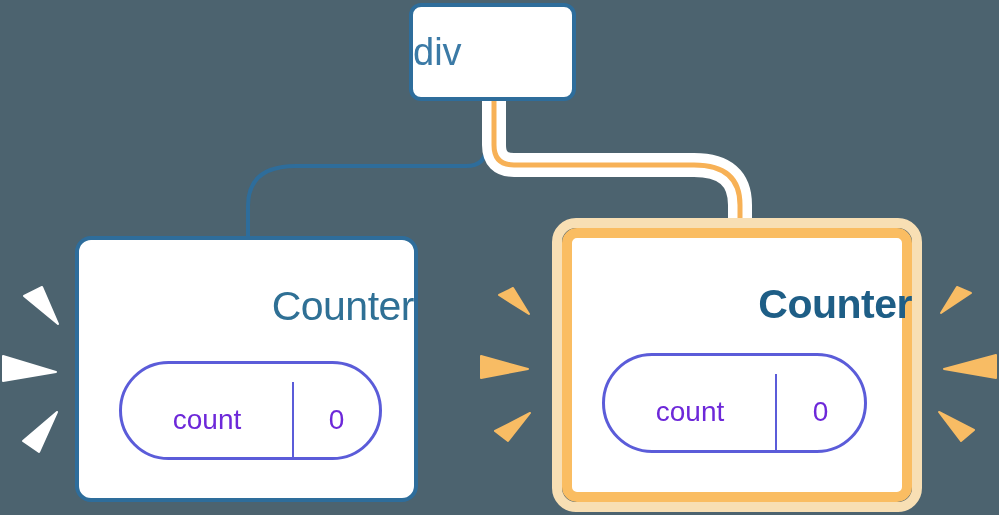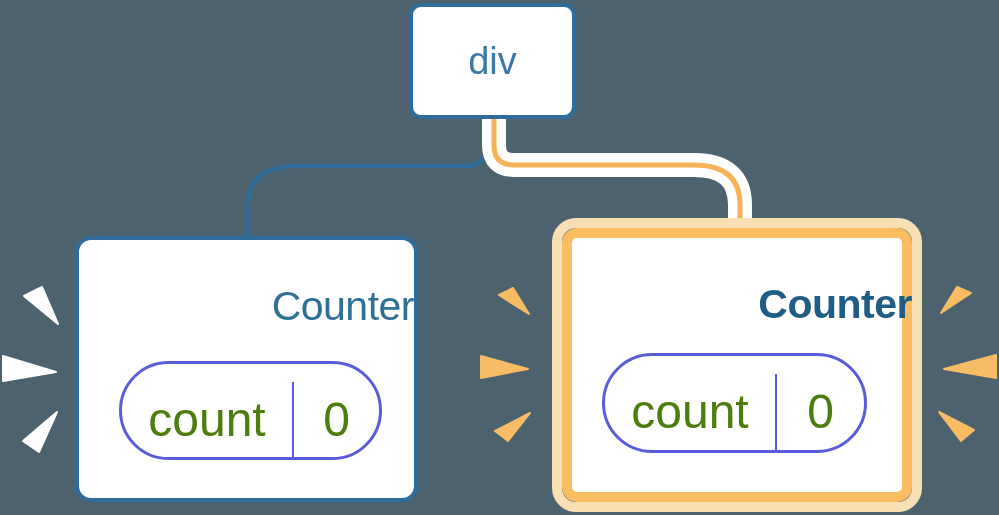--- a/index.html
+++ b/index.html
@@ -24,26 +24,26 @@
   }
   .node {
     position: absolute;
     background: #ffffff;
     box-sizing: border-box;
     z-index: 2;
   }
   
   .root-node {
     left: 409px; top: 3px;
-    width: 167px; height: 116px;
+    width: 167px; height: 98px;
     border: 4px solid #2E6D9B;
     border-radius: 12px;
     display: flex;
     align-items: center;
-    justify-content: center;
+    justify-content: flex-start;
   }
   .root-node .label {
     font-size: 38px;
     font-weight: 500;
     color: #3B7AA6;
     line-height: 1;
   }
   
   .counter-left {
     left: 75px; top: 236px;
@@ -103,22 +103,22 @@
   }
   .counter-right .state-pill {
     left: 40px; top: 125px;
     width: 265px; height: 100px;
     z-index: 3;
   }
   .state-pill .cell {
     display: flex;
     align-items: center;
     justify-content: center;
-    font-size: 48px;
-    color: #4d7c0f;
+    font-size: 28px;
+    color: #6d28d9;
     line-height: 1;
     margin-top: 18px;
   }
   .state-pill .cell.key { width: 170px; }
   .state-pill .cell.value {
     flex: 1;
     border-left: 2px solid #5B5CD9;
   }
 </style>
 </head>

